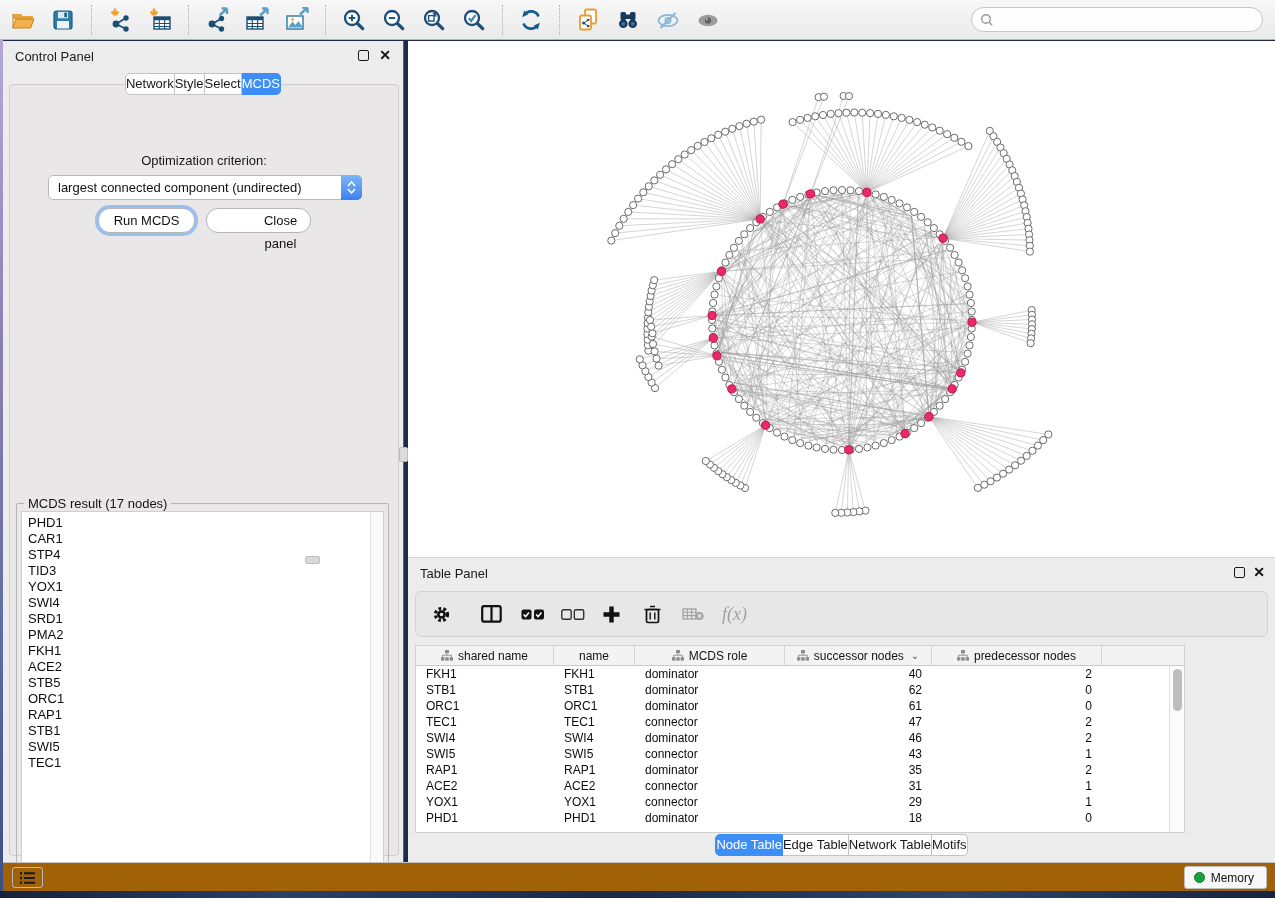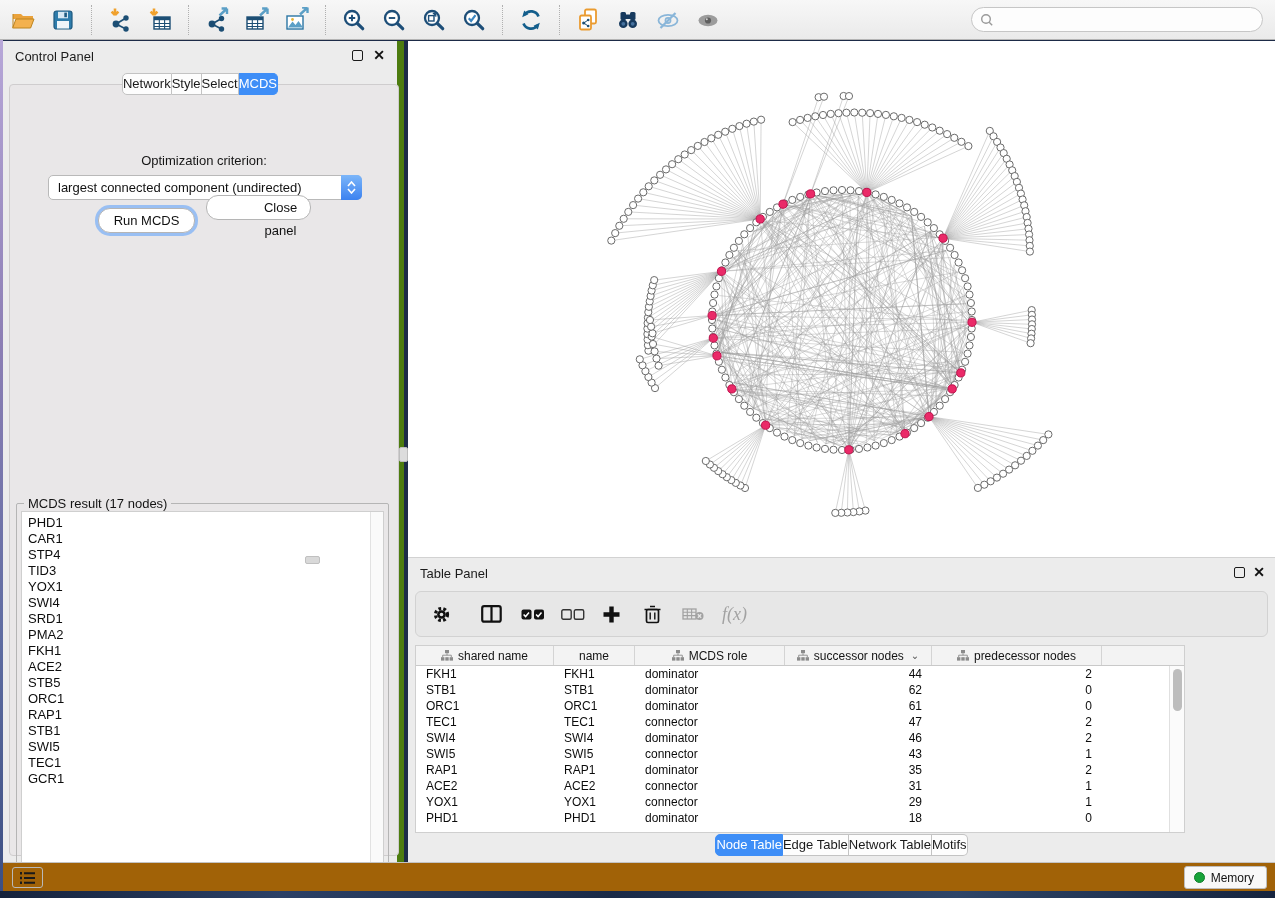--- a/index.html
+++ b/index.html
@@ -17,42 +17,42 @@
      background:linear-gradient(#f7f7f7,#eaeaea); border-bottom:1px solid #b4b4b4;
      display:flex; align-items:center; }
   .tb-icon { width:34px; height:30px; display:flex; align-items:center; justify-content:center; cursor:default; margin:0 3px; }
   .tb-sep { width:1px; height:30px; border-left:1px dotted #b0b0b0; margin:0 8px; }
   .tb-spacer { flex:1; }
   .searchbox { width:292px; height:25px; border:1px solid #c6c6c6; border-radius:13px; background:#fdfdfd;
      display:flex; align-items:center; margin-right:12px; padding-left:8px; }
   .searchbox input { border:none; outline:none; background:transparent; font-size:12px; width:250px; margin-left:5px; color:#333; }
 
   
-  .control-panel { position:absolute; left:3px; top:41px; width:401px; height:821px; background:#ececec; border-right:7px solid #4d7c0f; }
+  .control-panel { position:absolute; left:3px; top:41px; width:401px; height:821px; background:#ececec; border-right:1px solid #4d7c0f; }
   .panel-titlebar { position:relative; height:30px; }
   .panel-title { position:absolute; left:12px; top:8px; font-size:13px; color:#1c1c1c; }
   .float-box { position:absolute; width:11px; height:11px; border:1.6px solid #1a1a1a; border-radius:2px; top:9px; cursor:default; }
   .close-x { position:absolute; top:6px; font-size:14px; font-weight:bold; color:#111; cursor:default; line-height:16px; }
   .cp-float { right:34px; } .cp-close { right:12px; }
 
   .cp-tabs { position:absolute; left:0; top:32px; width:100%; display:flex; justify-content:center; z-index:3; }
   .seg-tab { height:22px; line-height:20px; padding:0 0; font-size:13px; background:#fdfdfd; border:1px solid #c3c3c3; border-left:none; color:#1a1a1a; cursor:default; }
   .seg-tab:first-child { border-left:1px solid #c3c3c3; border-radius:5px 0 0 5px; }
   .seg-tab:last-child { border-radius:0 5px 5px 0; }
   .seg-tab.selected { background:#3e8ef7; border-color:#3e8ef7; color:#fff; }
 
   .cp-content { position:absolute; left:6px; top:43px; width:390px; height:772px; background:#e9e7e8; border:1px solid #cfcdce; border-radius:4px; }
   .opt-label { position:absolute; left:0; top:68px; width:100%; text-align:center; font-size:13px; color:#161616; }
   .dropdown { position:absolute; left:38px; top:90px; width:314px; height:25px; background:#fff; border:1px solid #b9b9b9; border-radius:5px; display:flex; align-items:center; cursor:default; }
   .dropdown .dd-text { font-size:13px; color:#111; padding-left:9px; flex:1; white-space:nowrap; overflow:hidden; }
   .dd-cap { width:21px; height:25px; margin:-1px -1px -1px 0; border-radius:0 5px 5px 0;
      background:linear-gradient(#7cb6f9,#3b82f0); display:flex; flex-direction:column; align-items:center; justify-content:center; gap:1px; }
   .btn { position:absolute; height:25px; background:#fff; border:1px solid #b5b5b5; border-radius:12px; font-size:13px; color:#111; text-align:center; line-height:23px; cursor:default; }
   .btn-run { left:88px; top:123px; width:97px; box-shadow:0 0 0 3px rgba(100,165,250,.6); }
-  .btn-close { left:196px; top:110px; width:105px;padding-left:44px; }
+  .btn-close { left:196px; top:123px; width:105px;padding-left:44px; }
 
   .result-group { position:absolute; left:6px; top:418px; width:373px; height:371px; border:1px solid #b5b5b5; border-radius:2px; }
   .result-legend { position:absolute; left:7px; top:-8px; background:#e9e7e8; padding:0 4px; font-size:13px; color:#141414; }
   .result-list { position:absolute; left:4px; right:4px; top:7px; bottom:4px; background:#fff; border:1px solid #cfcfcf; overflow:hidden; }
   .result-scroll { position:absolute; right:0; top:0; bottom:0; width:13px; background:#fafafa; border-left:1px solid #e2e2e2; }
   .result-items { padding:3px 0 0 6px; }
   .result-item { font-size:13px; line-height:16px; color:#0d0d0d; cursor:default; }
 
   .v-split-handle { position:absolute; left:399px; top:447px; width:9px; height:15px; background:#dcdcdc; border:1px solid #bdbdbd; border-radius:2px; z-index:5; }
 
@@ -292,21 +292,20 @@
               <div class="result-item">SRD1</div>
               <div class="result-item">PMA2</div>
               <div class="result-item">FKH1</div>
               <div class="result-item">ACE2</div>
               <div class="result-item">STB5</div>
               <div class="result-item">ORC1</div>
               <div class="result-item">RAP1</div>
               <div class="result-item">STB1</div>
               <div class="result-item">SWI5</div>
               <div class="result-item">TEC1</div>
-              <div class="result-item">GCR1</div>
             </div>
           <div class="result-scroll"></div>
         </div>
       </div>
     </div>
   </div>
   <div class="v-split-handle"></div>
 
   <div class="net-window">
     <div class="net-canvas">
@@ -683,21 +682,21 @@
             </svg>
           <span>predecessor nodes</span>
         </div>
         <div class="th cfill"></div>
       </div>
       <div id="table-body">
           <div class="trow">
             <div class="td c0 txt">FKH1</div>
             <div class="td c1 txt">FKH1</div>
             <div class="td c2 txt">dominator</div>
-            <div class="td c3 num">44</div>
+            <div class="td c3 num">40</div>
             <div class="td c4 num">2</div>
           </div>
           <div class="trow">
             <div class="td c0 txt">STB1</div>
             <div class="td c1 txt">STB1</div>
             <div class="td c2 txt">dominator</div>
             <div class="td c3 num">62</div>
             <div class="td c4 num">0</div>
           </div>
           <div class="trow">

